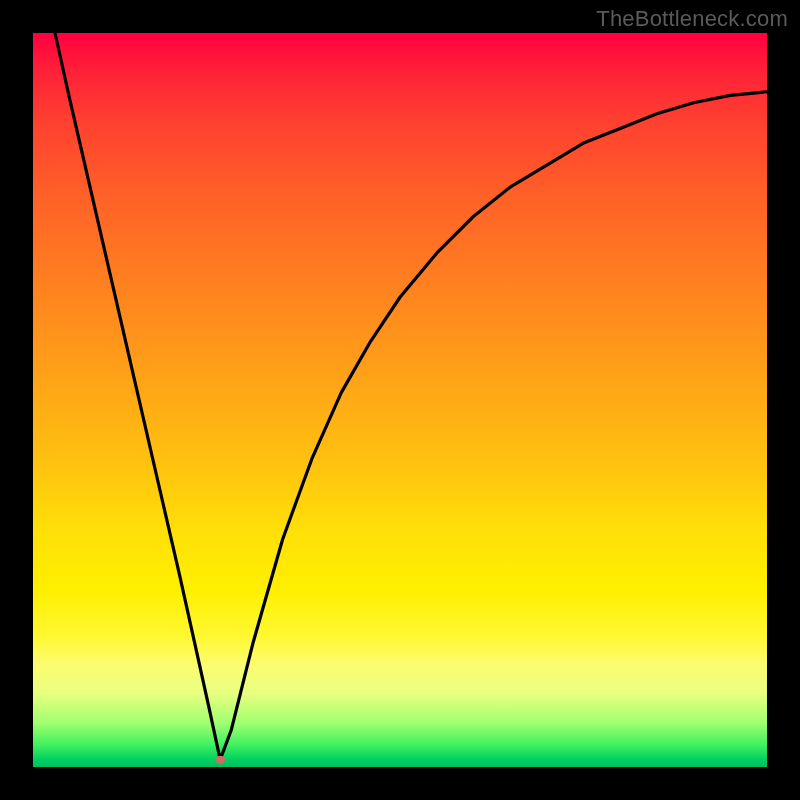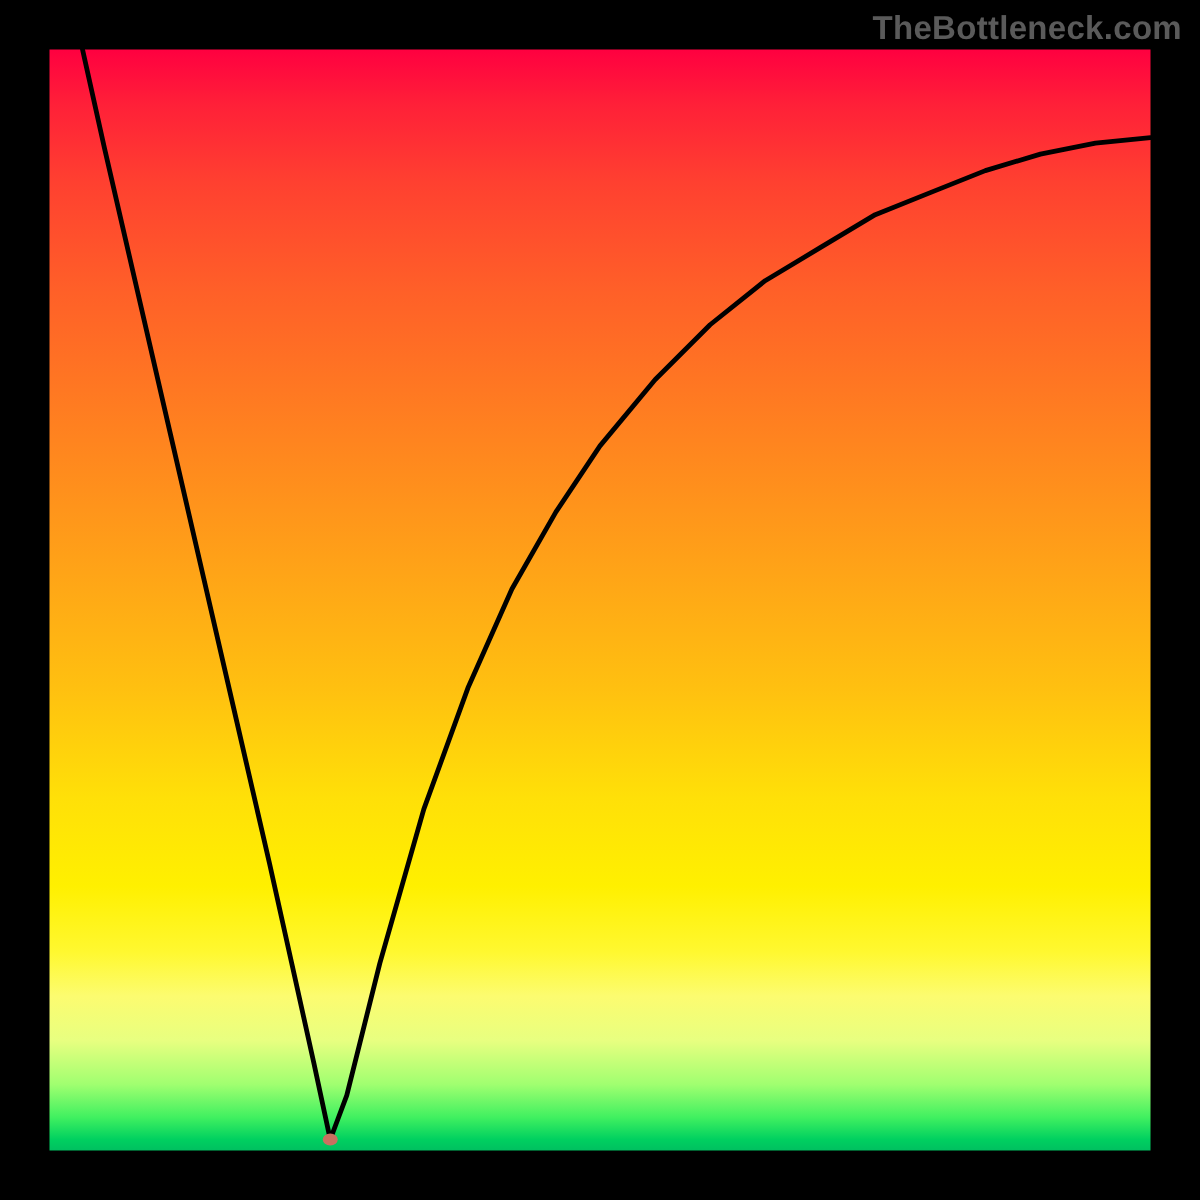--- a/index.html
+++ b/index.html
@@ -51,21 +51,21 @@
     height: 734px;
     overflow: visible;
   }
   .watermark {
     position: absolute;
     top: 6px;
     right: 12px;
     font-family: Arial, Helvetica, sans-serif;
     font-size: 22px;
     color: #5a5a5a;
-    font-weight: 700;
+    font-weight: 400;
     letter-spacing: 0.2px;
     user-select: none;
   }
 </style>
 </head>
 <body>
 
 <div class="frame">
 
   <div class="plot-area">

